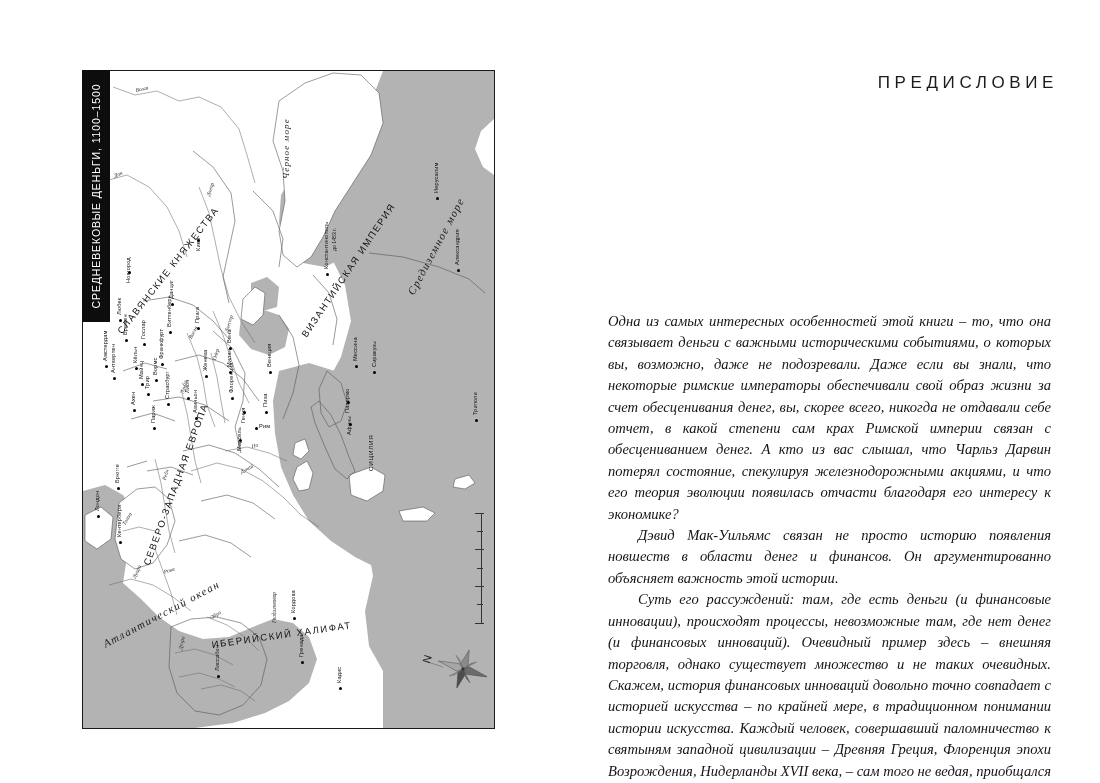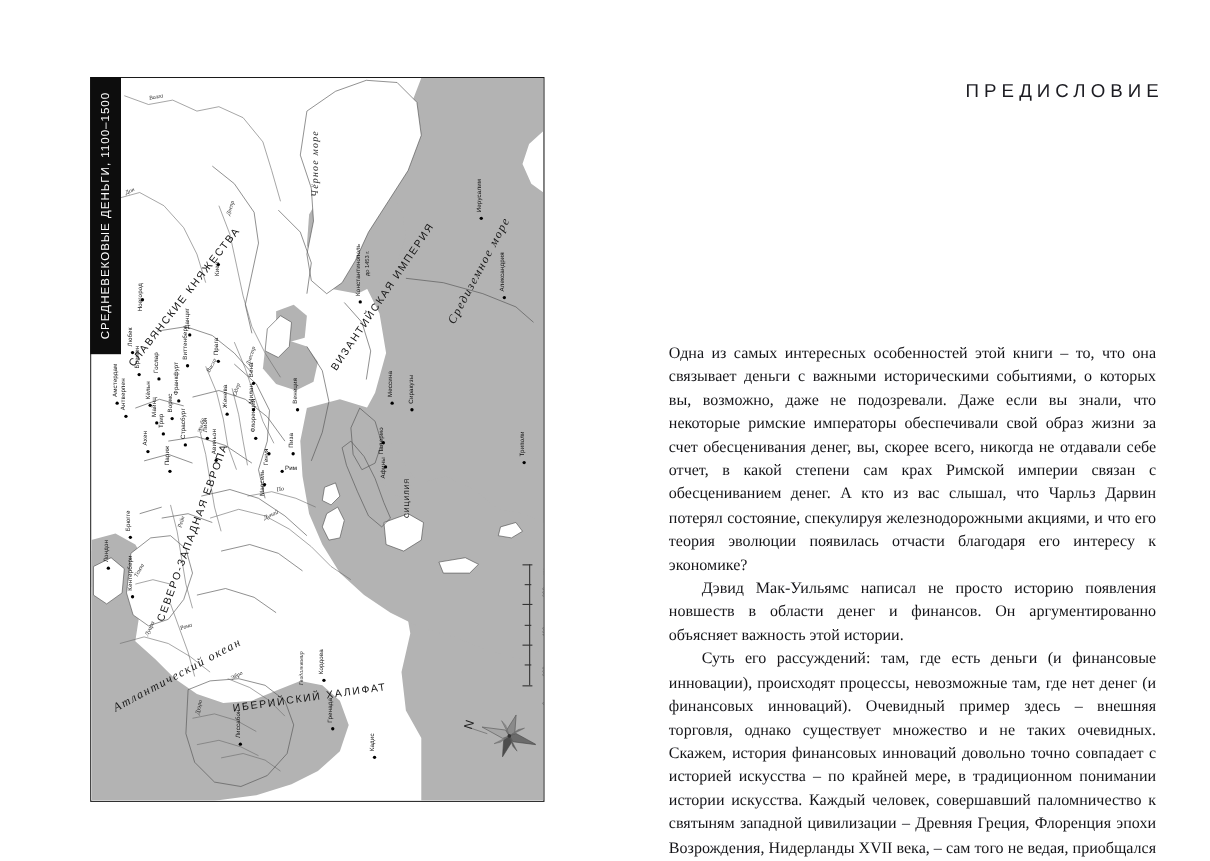--- a/index.html
+++ b/index.html
@@ -185,20 +185,21 @@
   }
   #body-copy p {
     margin: 0;
     font-family: "Liberation Serif", serif;
     font-size: 14.6px;
     line-height: 21.4px;
     color: #141418;
     text-align: justify;
     text-indent: 30px;
     hyphens: auto;
+    font-style: italic;
     -webkit-hyphens: auto;
   }
   #body-copy p.first { text-indent: 0; }
 </style>
 </head>
 <body>
 
 <div id="map-page">
 
   <div id="map-frame">
@@ -494,17 +495,17 @@
   </div>
 
 </div>
 
 <div id="text-page">
 
   <h1 id="chapter-title">ПРЕДИСЛОВИЕ</h1>
 
   <div id="body-copy">
     <p class="first">Одна из самых интересных особенностей этой книги – то, что она связывает деньги с важными историческими событиями, о которых вы, возможно, даже не подозревали. Даже если вы знали, что некоторые римские императоры обеспечивали свой образ жизни за счет обесценивания денег, вы, скорее всего, никогда не отдавали себе отчет, в какой степени сам крах Римской империи связан с обесцениванием денег. А кто из вас слышал, что Чарльз Дарвин потерял состояние, спекулируя железнодорожными акциями, и что его теория эволюции появилась отчасти благодаря его интересу к экономике?</p>
-    <p>Дэвид Мак-Уильямс написал не просто историю появления новшеств в области денег и финансов. Он аргументированно объясняет важность этой истории.</p>
+    <p>Дэвид Мак-Уильямс связан не просто историю появления новшеств в области денег и финансов. Он аргументированно объясняет важность этой истории.</p>
     <p>Суть его рассуждений: там, где есть деньги (и финансовые инновации), происходят процессы, невозможные там, где нет денег (и финансовых инноваций). Очевидный пример здесь – внешняя торговля, однако существует множество и не таких очевидных. Скажем, история финансовых инноваций довольно точно совпадает с историей искусства – по крайней мере, в традиционном понимании истории искусства. Каждый человек, совершавший паломничество к святыням западной цивилизации – Древняя Греция, Флоренция эпохи Возрождения, Нидерланды XVII века, – сам того не ведая, приобщался к истории финансовых инноваций. Каждый великий</p>
   </div>
 
 </div>
 
 </body></html>

